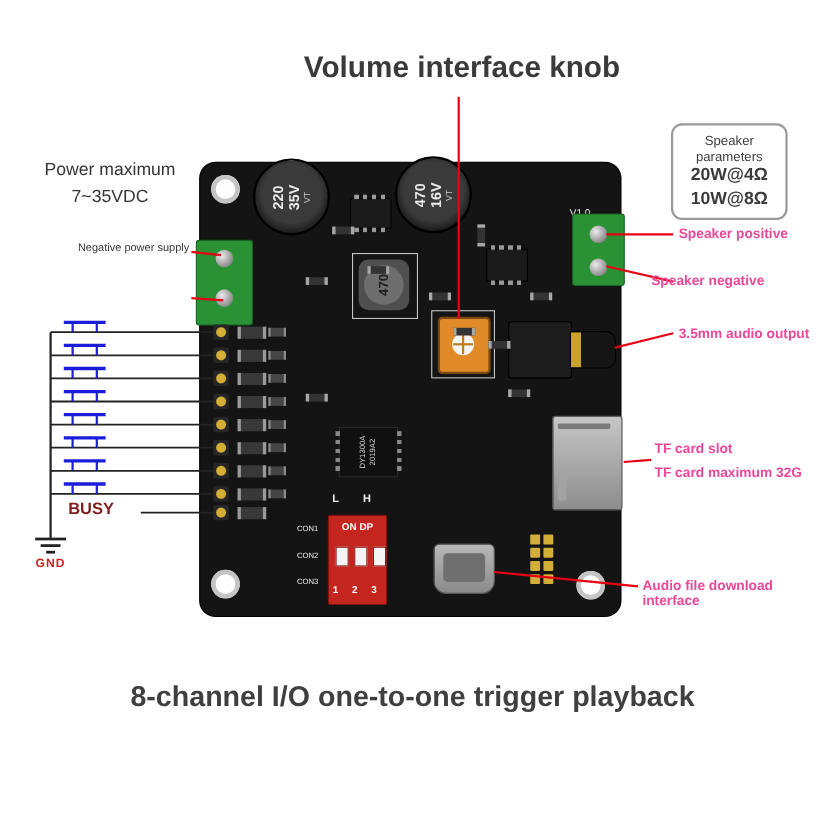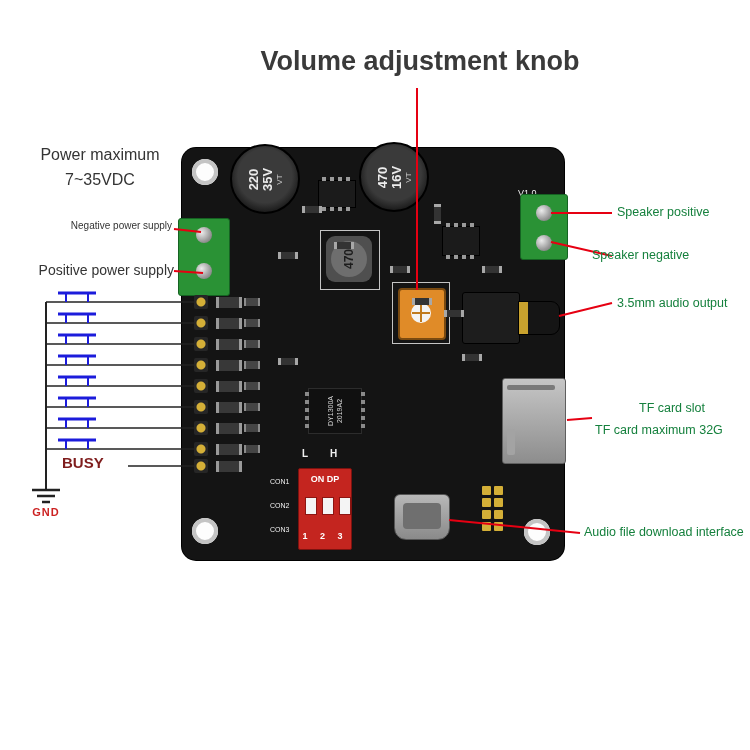--- a/index.html
+++ b/index.html
@@ -17,21 +17,21 @@
   .neg{left:6px;top:220px;width:166px;text-align:right;font-size:10px;font-weight:400;}
   .pos{left:10px;top:262px;width:164px;text-align:right;font-size:14px;font-weight:500;}
   .busy{left:62px;top:454px;font-size:15px;font-weight:700;color:#7f1d1d;}
   .gndtxt{left:26px;top:506px;width:40px;text-align:center;font-size:11px;font-weight:700;color:#cc2222;letter-spacing:1px;}
 
   
   .spkbox{left:610px;top:112px;width:102px;height:84px;border:2px solid #9a9a9a;border-radius:10px;
           display:flex;flex-direction:column;align-items:center;justify-content:center;z-index:10;background:#fff;}
   .spkbox .s1{font-size:12px;line-height:14px;}
   .spkbox .s2{font-size:16px;font-weight:600;line-height:20px;margin-top:1px;}
-  .rlab{font-size:12.5px;font-weight:400;color:#15803d;}
+  .rlab{font-size:12.5px;font-weight:700;color:#ec4899;}
 
   
   .pcb{left:182px;top:148px;width:382px;height:412px;background:#141414;border-radius:14px;
        box-shadow:0 0 0 1px #000;z-index:1;}
   .hole{position:absolute;width:26px;height:26px;border-radius:50%;background:#fdfdfd;
         box-shadow:inset 0 0 0 4px #c4c4c4;}
   .cap{position:absolute;width:66px;height:66px;border-radius:50%;
        background:radial-gradient(circle at 50% 45%,#3a3a3a 0 55%,#1a1a1a 75%);
        border:2px solid #000;display:flex;align-items:center;justify-content:center;}
   .caplbl{transform:rotate(-90deg);text-align:center;color:#ececec;}
@@ -86,35 +86,41 @@
   .ver{position:absolute;color:#eee;font-size:9px;}
   .boardtxt{position:absolute;color:#f0f0f0;font-size:7px;line-height:8px;}
   .lh{position:absolute;color:#f0f0f0;font-size:10px;font-weight:700;}
   svg.overlay{position:absolute;left:0;top:0;z-index:6;pointer-events:none;}
 </style>
 </head>
 <body>
 
 <div class="page">
 
-  <div class="label title">Volume adjustment knob</div>
+  <div class="label title">Volume interface knob</div>
+  <div class="label footer">8-channel I/O one-to-one trigger playback</div>
 
   <div class="label power">
     <div>Power maximum</div>
     <div>7~35VDC</div>
   </div>
   <div class="label neg">Negative power supply</div>
-  <div class="label pos">Positive power supply</div>
   <div class="label busy">BUSY</div>
   <div class="label gndtxt">GND</div>
 
+  <div class="spkbox abs">
+    <div class="s1">Speaker</div>
+    <div class="s1">parameters</div>
+    <div class="s2">20W@4Ω</div>
+    <div class="s2">10W@8Ω</div>
+  </div>
   <div class="label rlab" style="left:617px;top:205px;">Speaker positive</div>
   <div class="label rlab" style="left:592px;top:248px;">Speaker negative</div>
   <div class="label rlab" style="left:617px;top:296px;">3.5mm audio output</div>
-  <div class="label rlab" style="left:595px;top:401px;margin-left:44px;">TF card slot</div>
+  <div class="label rlab" style="left:595px;top:401px;">TF card slot</div>
   <div class="label rlab" style="left:595px;top:423px;">TF card maximum 32G</div>
   <div class="label rlab" style="left:584px;top:525px;">Audio file download interface</div>
 
   <div class="pcb abs">
 
     <div class="hole" style="left:10px;top:11px;"></div>
     <div class="hole" style="left:10px;top:370px;"></div>
     <div class="hole" style="left:342px;top:371px;"></div>
 
     <div class="cap" style="left:48px;top:-4px;">

